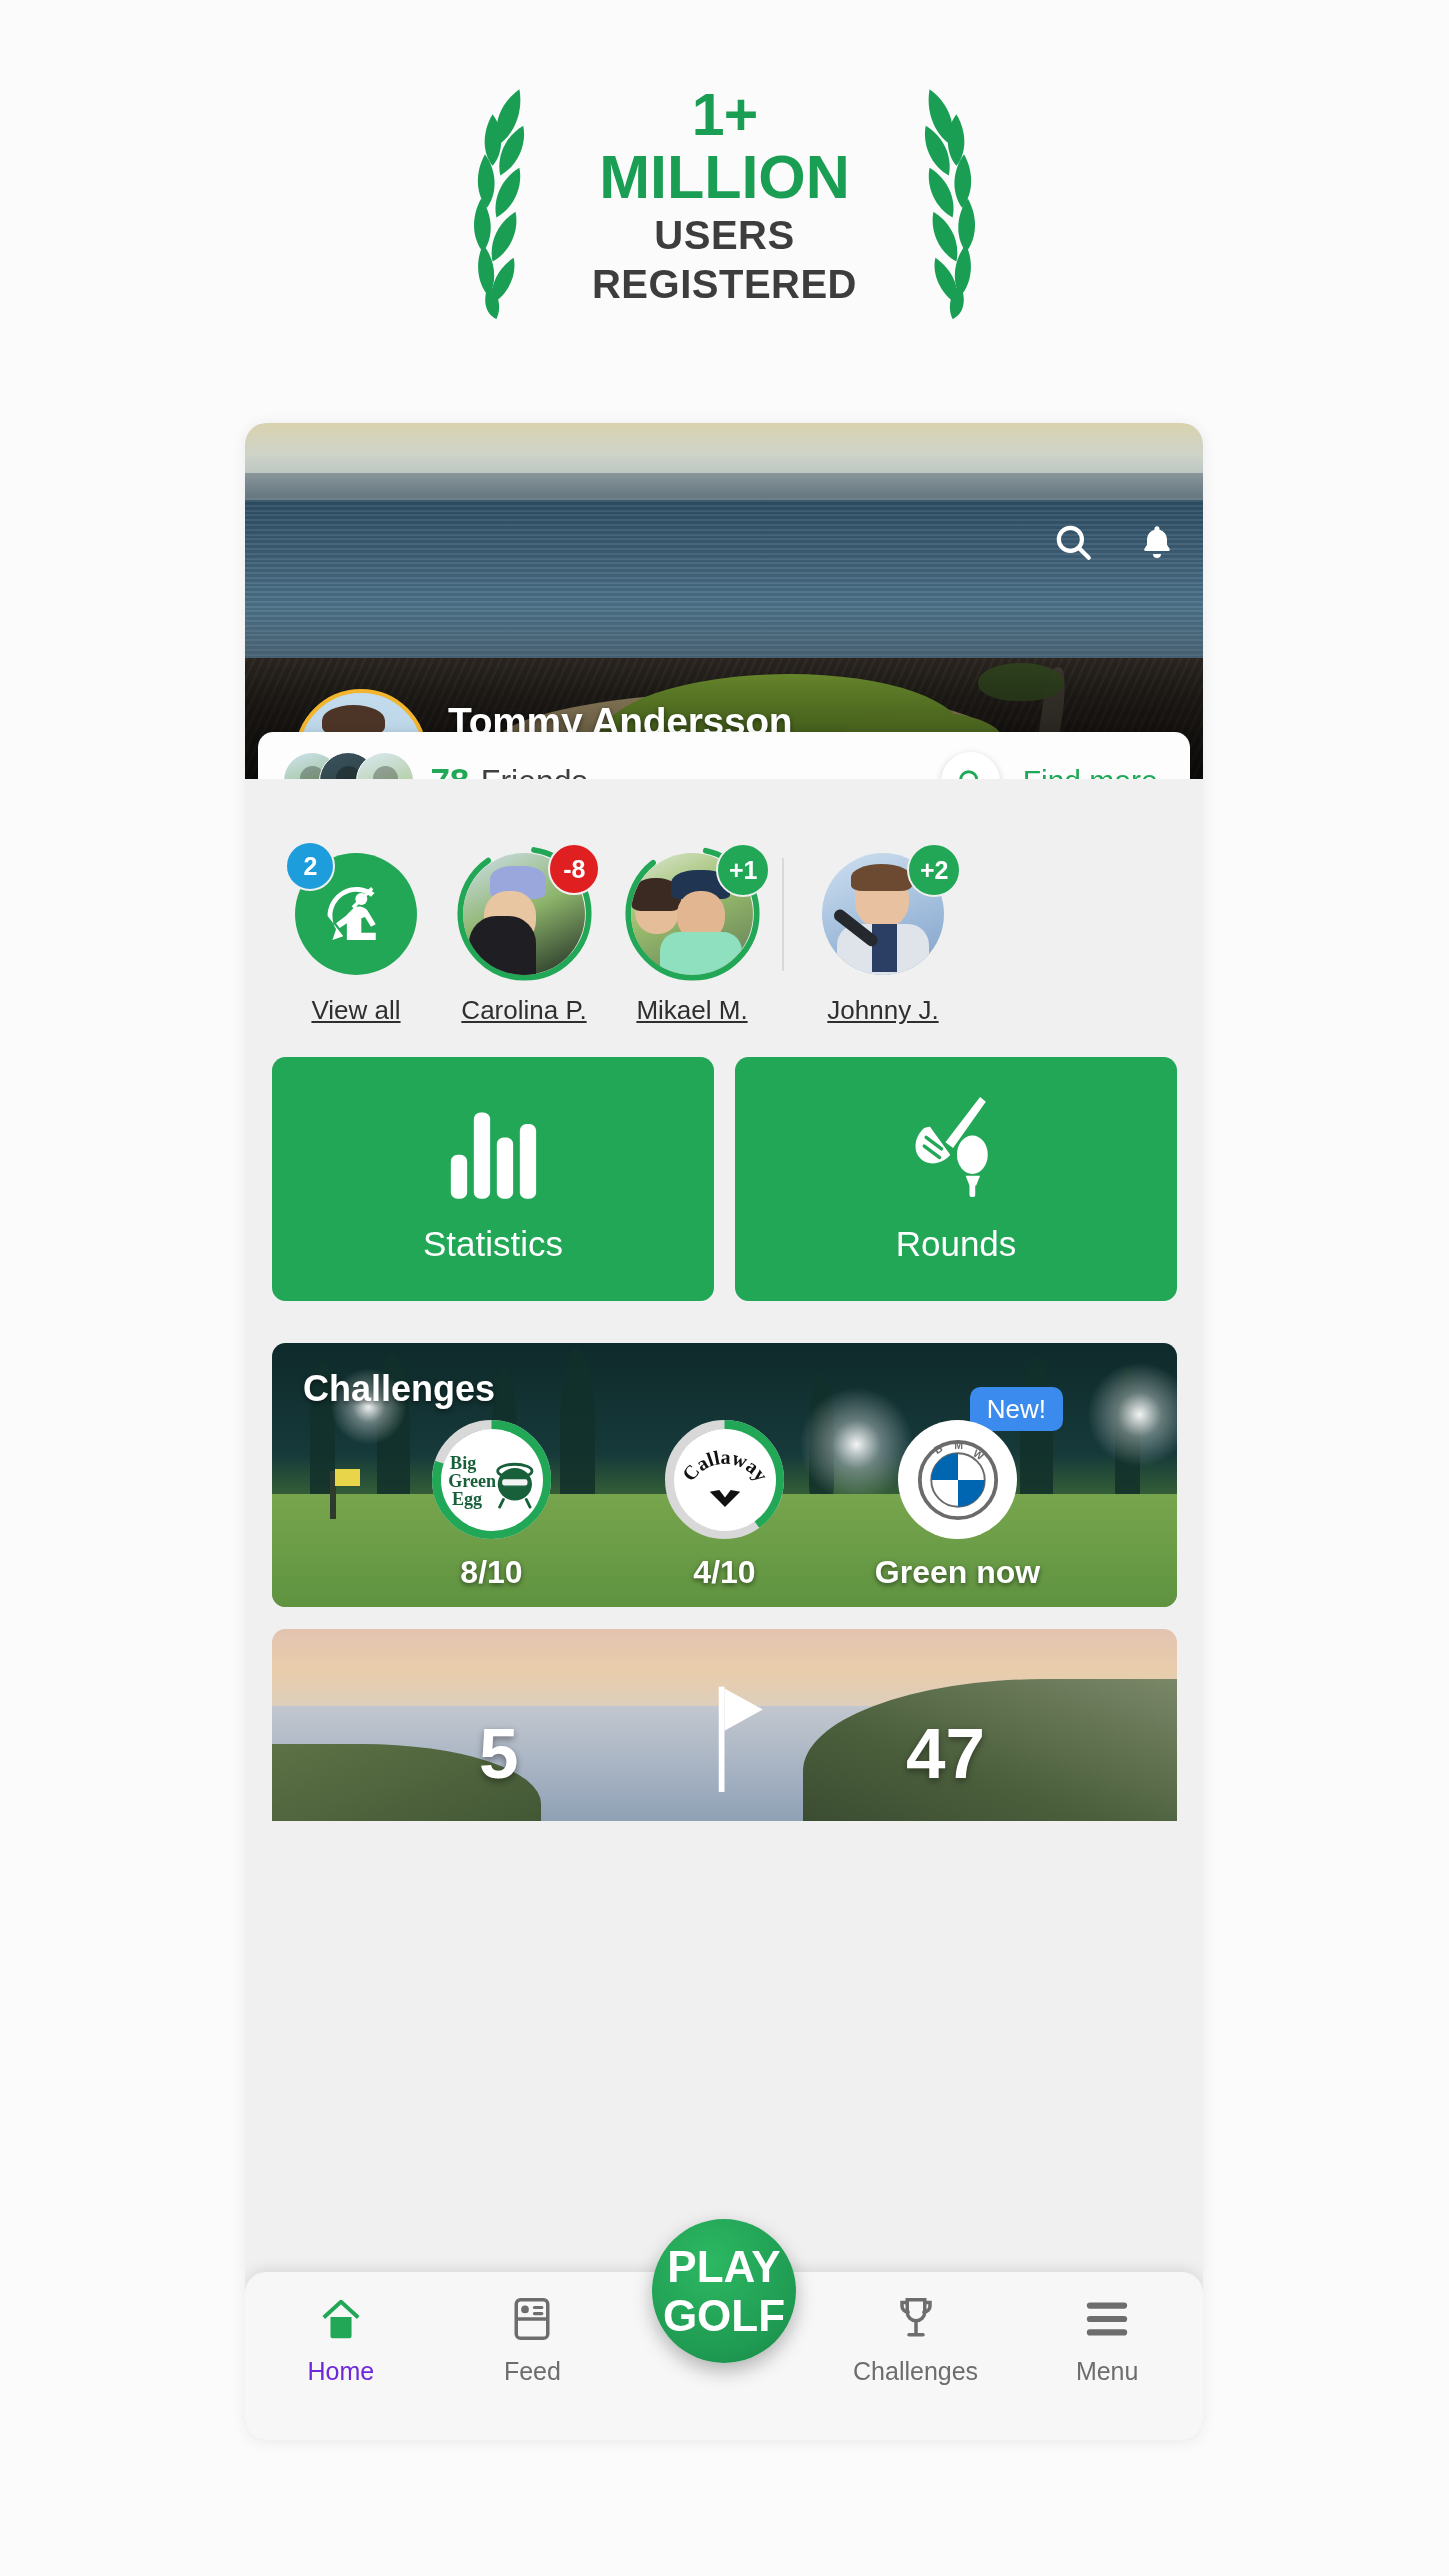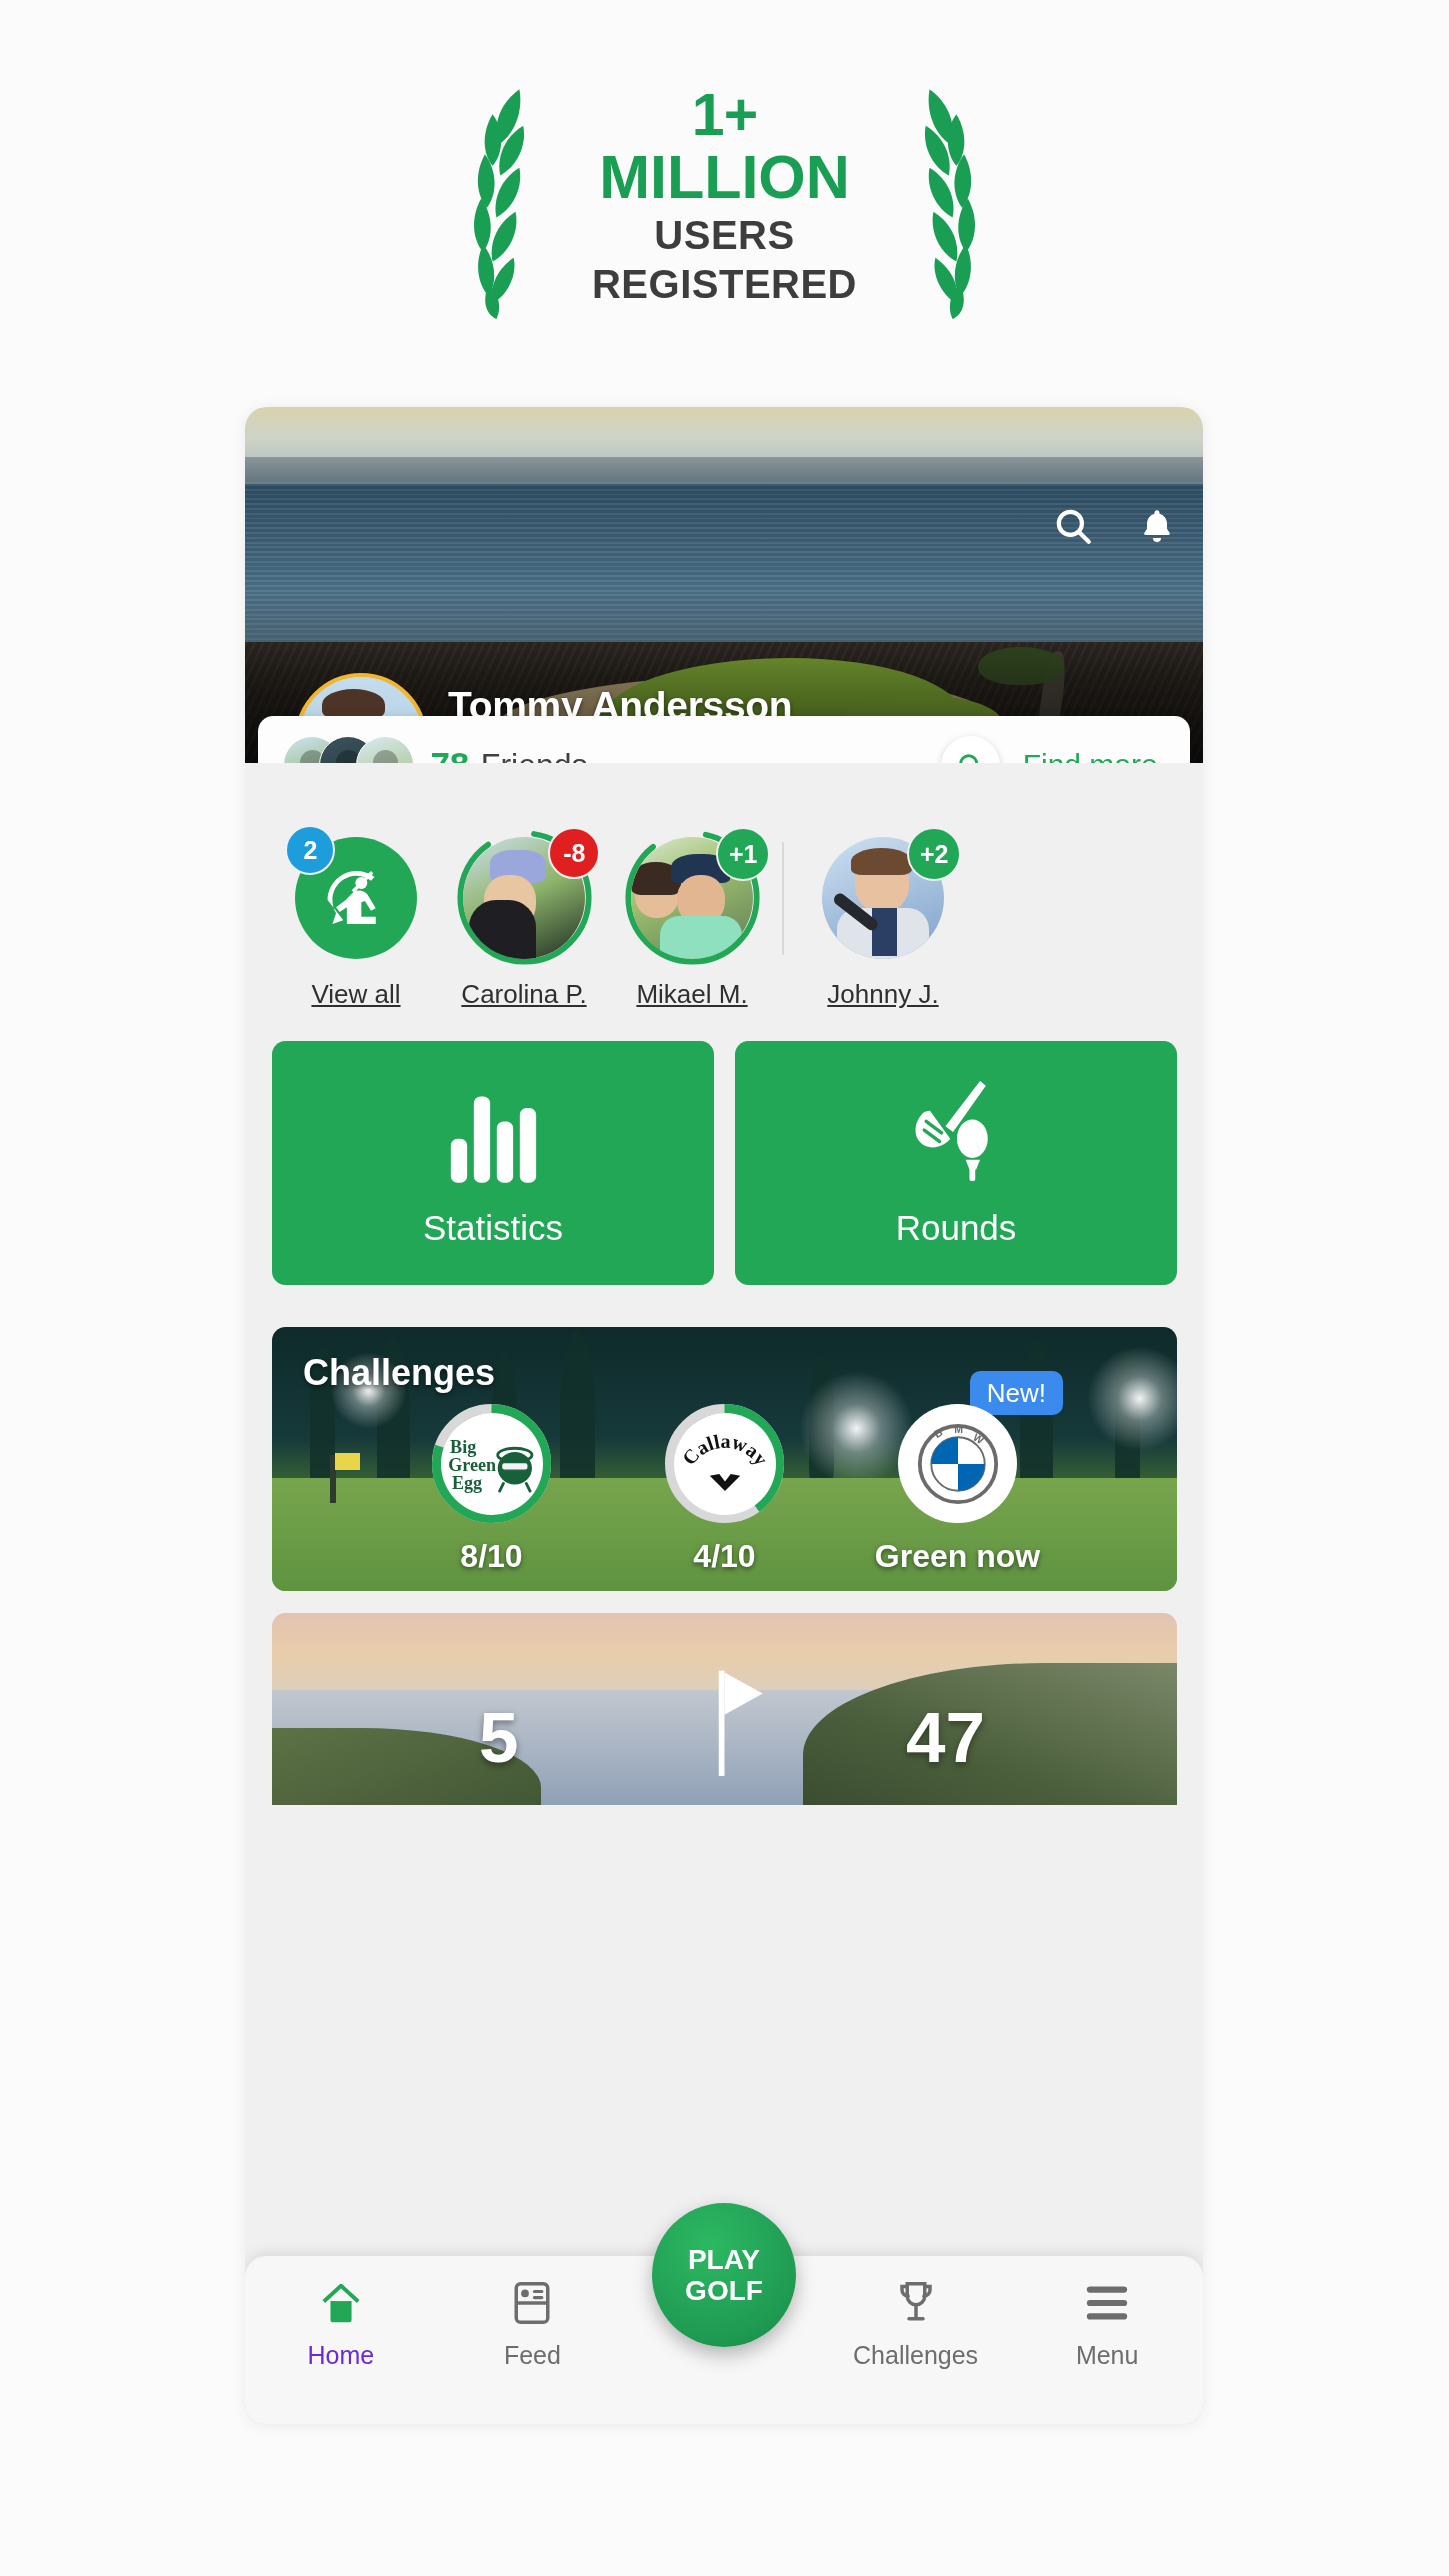--- a/index.html
+++ b/index.html
@@ -26,21 +26,21 @@
     font-size:61px; font-weight:bold; color:#1a9e54; line-height:1.05;
     letter-spacing:0px;
   }
   .badge-reg {
     font-size:40px; font-weight:bold; color:#3d3d3d; line-height:1.12;
     letter-spacing:0.5px; margin-top:3.8px;
   }
 
   
   .phone {
-    position:absolute; left:245px; top:407px;
+    position:absolute; left:245px; top:423px;
     width:958px; height:2017px;
     background:#eff0ef;
     border-radius:21px;
     overflow:hidden;
     box-shadow:0 1.9px 15.3px rgba(0,0,0,0.07);
   }
 
   
   .hero {
     position:relative; width:958px; height:356px; overflow:hidden;
@@ -238,21 +238,21 @@
   }
   .nav-ic { height:52px; display:flex; align-items:center; justify-content:center; }
   .nav-label { font-size:25px; color:#6d6d6d; }
   .nav-item.active .nav-label { color:#6d28d9; }
   .play-btn {
     position:absolute; left:50%; transform:translateX(-50%); top:-53px;
     width:144px; height:144px; border-radius:50%;
     background:radial-gradient(circle at 40% 30%,#2cb862 0%,#1f9a52 70%,#17833f 100%);
     box-shadow:0 7.7px 19px rgba(0,0,0,.28);
     display:flex; flex-direction:column; align-items:center; justify-content:center;
-    color:#fff; font-size:28px; font-weight:bold; line-height:1.12; cursor:pointer; z-index:25;
+    color:#fff; font-size:44px; font-weight:bold; line-height:1.12; cursor:pointer; z-index:25;
   }
 </style>
 </head>
 <body>
 
 <div class="badge-wrap">
   <div class="badge-inner">
     <svg class="laurel" viewBox="0 0 96 260">
       <g fill="#1a9e54">
         <path d="M62 18 C40 34 34 58 40 76 C58 64 66 40 62 18 Z"></path>

